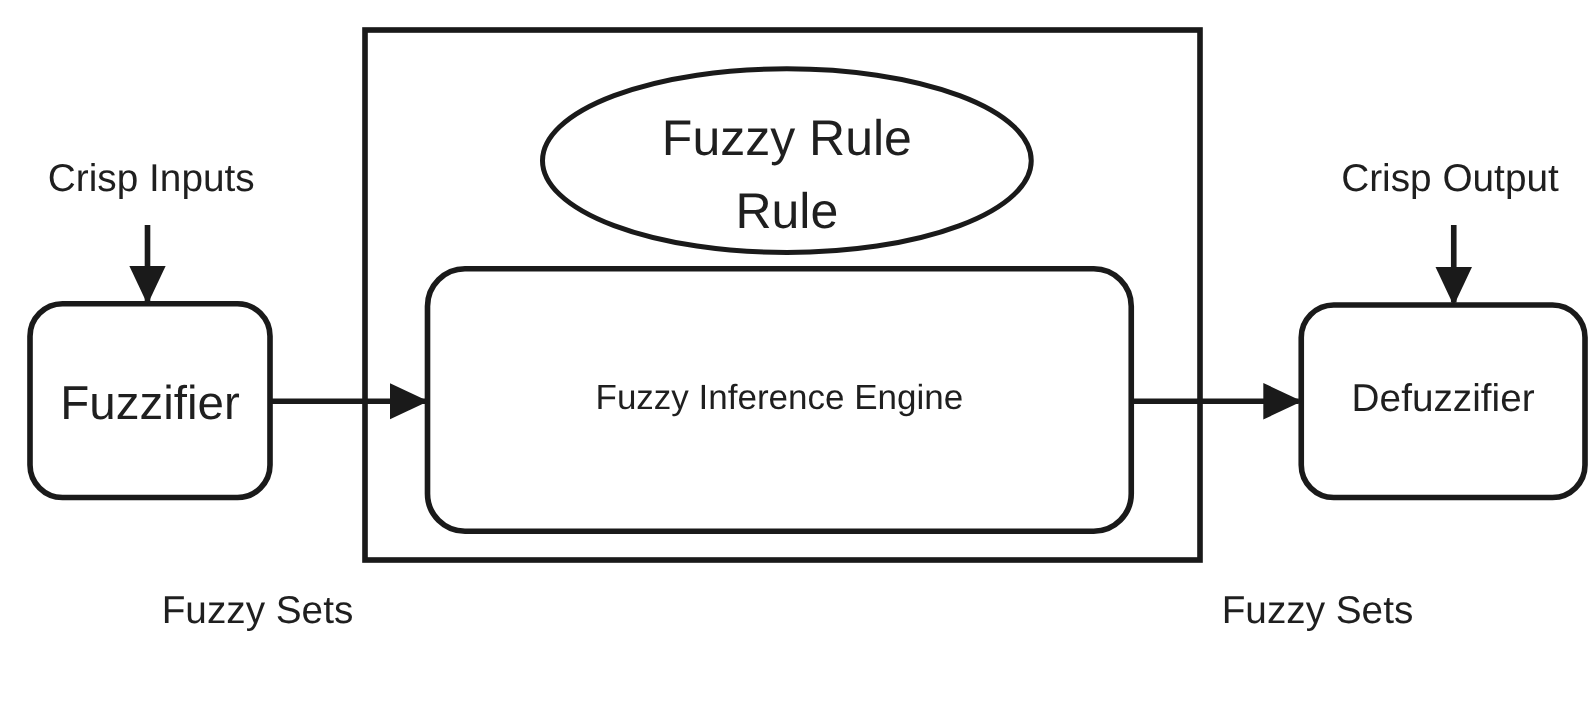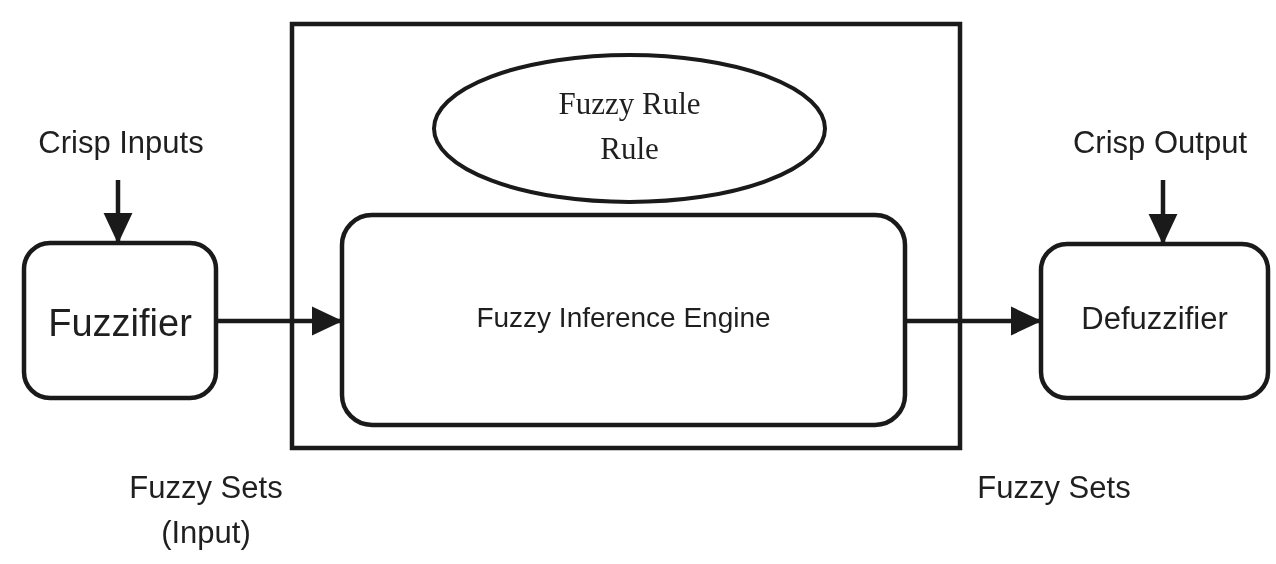--- a/index.html
+++ b/index.html
@@ -42,21 +42,21 @@
     color: #1f1f1f;
     text-align: center;
     line-height: 1.22;
     white-space: pre;
     pointer-events: none;
     font-weight: 400;
   }
   .t-fuzzifier      { left: 24px;   top: 300px; width: 192px; font-size: 38px; }
   .t-defuzzifier    { left: 1041px; top: 300px; width: 227px; font-size: 31px; }
   .t-engine         { left: 342px;  top: 301px; width: 563px; font-size: 28px; }
-  .t-rulebase       { left: 434px;  top: 82px;  width: 391px; font-size: 31px; line-height: 1.45; font-family: Liberation Serif, serif; }
+  .t-rulebase       { left: 434px;  top: 82px;  width: 391px; font-size: 40px; line-height: 1.45; }
   .t-crisp-inputs   { left: 6px;    top: 124px; width: 230px; font-size: 31px; }
   .t-crisp-output   { left: 1046px; top: 124px; width: 228px; font-size: 31px; }
   .t-fs-input       { left: 76px;   top: 466px; width: 260px; font-size: 31px; line-height: 1.45; }
   .t-fs-output      { left: 924px;  top: 466px; width: 260px; font-size: 31px; line-height: 1.45; }
 </style>
 </head>
 <body>
 
 <div id="canvas">
 
@@ -91,17 +91,17 @@
   <div class="node-text t-engine">Fuzzy Inference Engine</div>
 
   <div class="node-text t-defuzzifier">Defuzzifier</div>
 
   <div class="node-text t-rulebase"><span>Fuzzy Rule</span><br><span>Rule</span></div>
 
   <div class="node-text t-crisp-inputs">Crisp Inputs</div>
 
   <div class="node-text t-crisp-output">Crisp Output</div>
 
-  <div class="node-text t-fs-input"><span>Fuzzy Sets</span><br><span>(Input)</span></div>
+  <div class="node-text t-fs-input"><span>Fuzzy Sets</span><br></div>
 
   <div class="node-text t-fs-output"><span>Fuzzy Sets</span><br></div>
 
 </div>
 
 </body></html>

